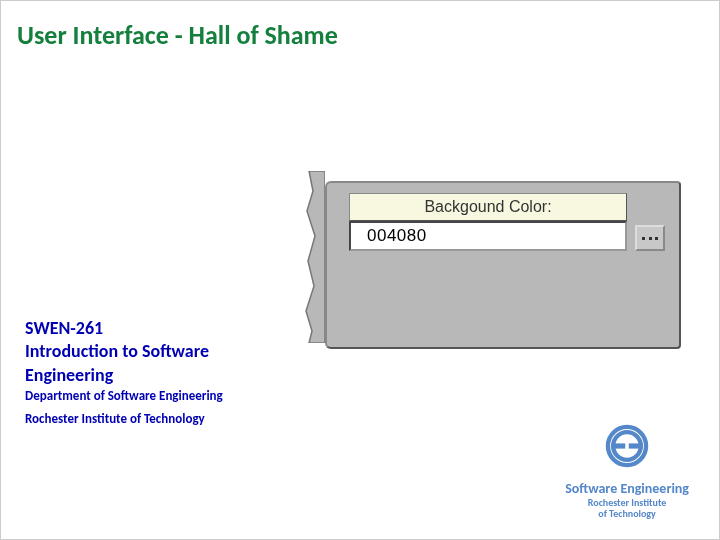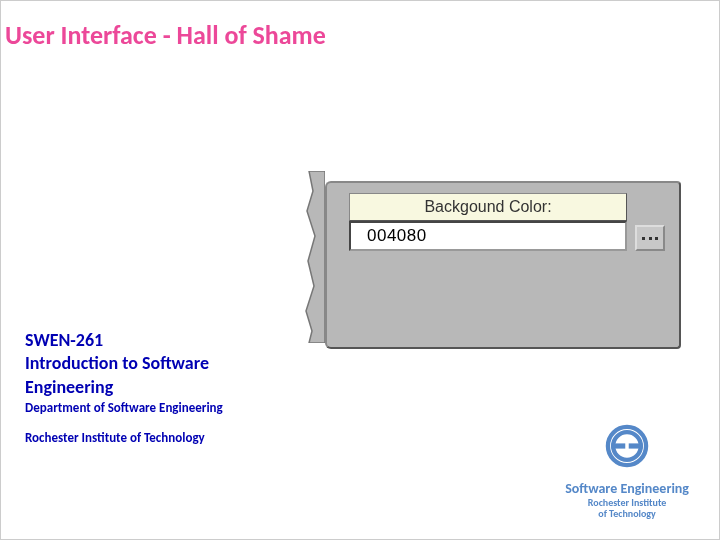--- a/index.html
+++ b/index.html
@@ -8,27 +8,27 @@
       height: 540px;
       background: #fff;
       border: 1px solid #ccc;
       font-family: Calibri, Arial, sans-serif;
       position: relative;
       overflow: hidden;
     }
     .title {
       font-size: 26px;
       font-weight: bold;
-      color: #ec4899;
-      padding: 18px 4px;
+      color: #15803d;
+      padding: 18px 16px;
     }
     .course-block {
       position: absolute;
       left: 24px;
-      top: 328px;
+      top: 316px;
       color: #0000b3;
     }
     .course-code {
       font-size: 18px;
       font-weight: bold;
       line-height: 1.3;
     }
     .course-name {
       font-size: 18px;
       font-weight: bold;
@@ -152,21 +152,21 @@
         <span class="browse-dots"></span>
       </div>
     </div>
   </div>
 </div>
 
 <div class="course-block">
   <div class="course-code">SWEN-261</div>
   <div class="course-name">Introduction to Software Engineering</div>
   <div class="dept">Department of Software Engineering</div>
-  <div class="dept" style="margin-top:12px">Rochester Institute of Technology</div>
+  <div class="dept" style="margin-top:5px">Rochester Institute of Technology</div>
 </div>
 
 <div class="logo">
   <svg class="logo-mark" viewBox="0 0 60 60">
     <circle cx="30" cy="30" r="22" fill="none" stroke="#5588c8" stroke-width="5"></circle>
     <path d="M 14,30 A 16,16 0 0 1 46,30" fill="none" stroke="#5588c8" stroke-width="5"></path>
     <path d="M 46,30 A 16,16 0 0 1 14,30" fill="none" stroke="#5588c8" stroke-width="5" transform="translate(0,0)"></path>
     <rect x="12" y="27" width="16" height="6" fill="#5588c8"></rect>
     <rect x="32" y="27" width="16" height="6" fill="#5588c8"></rect>
   </svg>

